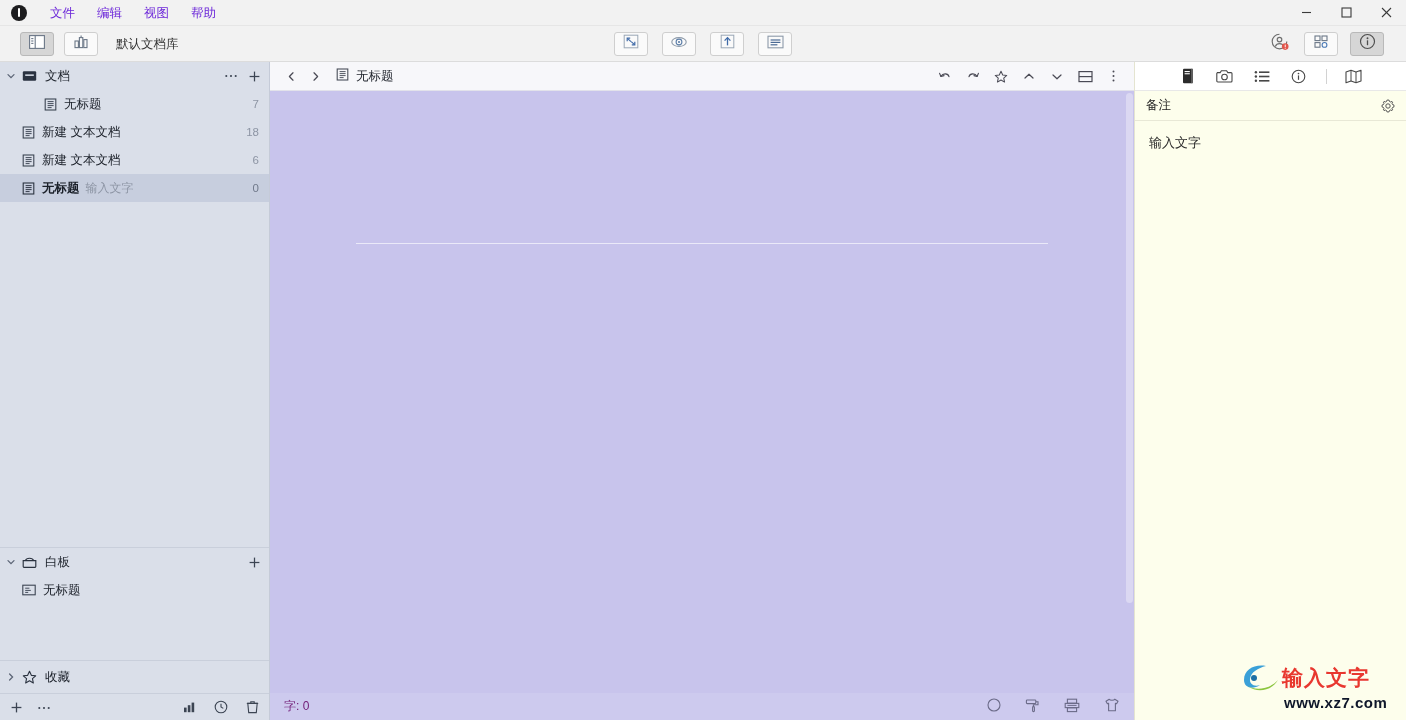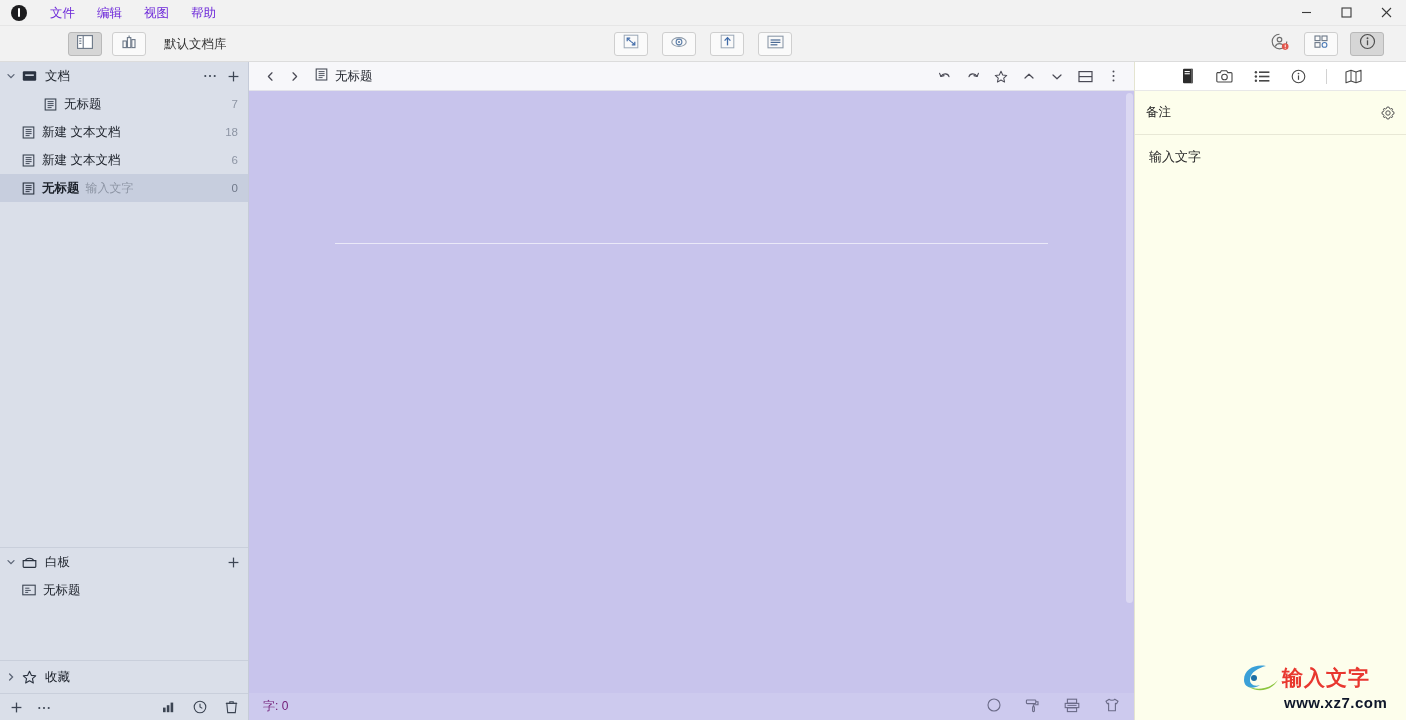--- a/index.html
+++ b/index.html
@@ -31,21 +31,21 @@
   .win-ctrls { margin-left: auto; display: flex; height: 26px; }
   .win-btn {
     width: 40px; height: 26px; display: flex; align-items: center; justify-content: center;
     color: #3a3a3a;
   }
   .win-btn svg { display: block; }
 
   
   .toolbar {
     height: 36px; background: #f2f2f2; display: flex; align-items: center;
-    position: relative; flex: none; border-bottom: 1px solid #dcdcdc; padding-left: 48px;
+    position: relative; flex: none; border-bottom: 1px solid #dcdcdc;
   }
   .tb-left { display: flex; align-items: center; margin-left: 20px; gap: 10px; }
   .tb-center {
     position: absolute; left: 0; right: 0; display: flex; justify-content: center;
     align-items: center; gap: 14px; pointer-events: none;
   }
   .tb-center > * { pointer-events: auto; }
   .tb-right { margin-left: auto; display: flex; align-items: center; gap: 12px; margin-right: 22px; }
   .tbtn {
     width: 34px; height: 24px; border: 1px solid #cfcfcf; border-radius: 3px;
@@ -57,21 +57,21 @@
   .lib-btn {
     font-size: 12.5px; color: #333; padding: 3px 8px; border-radius: 3px;
     line-height: 16px; white-space: nowrap;
   }
 
   
   .body { flex: 1; display: flex; min-height: 0; }
 
   
   .sidebar {
-    width: 249px; background: #dadfe9; display: flex; flex-direction: column;
+    width: 270px; background: #dadfe9; display: flex; flex-direction: column;
     flex: none; border-right: 1px solid #c5cbd8; position: relative;
   }
   .sb-head {
     height: 28px; display: flex; align-items: center; padding-right: 8px;
     font-size: 12.5px; color: #1f2633;
   }
   .caret {
     width: 22px; display: flex; align-items: center; justify-content: center;
     color: #5b6475; flex: none;
   }
@@ -140,21 +140,21 @@
     border-left: 1px solid #e4e4d0; position: relative;
   }
   .rp-tabs {
     height: 29px; display: flex; align-items: center; justify-content: center; gap: 17px;
     background: #ffffff; border-bottom: 1px solid #e8e8e8; flex: none; color: #474747;
   }
   .rp-tabs .divider { width: 1px; height: 15px; background: #d2d2d2; }
   .rp-tab { display: flex; align-items: center; justify-content: center; width: 20px; height: 20px; }
   .rp-tab.active { color: #1b1b1b; }
   .rp-head {
-    height: 44px; flex: none; display: flex; align-items: center; padding: 0 11px;
+    height: 30px; flex: none; display: flex; align-items: center; padding: 0 11px;
     background: #fdfeec; border-bottom: 1px solid #e8e8d6; font-size: 12.5px; color: #222;
   }
   .rp-head .gear { margin-left: auto; color: #555; display: flex; }
   .rp-body { flex: 1; padding: 12px 14px; min-height: 0; }
   .rp-body-text { font-size: 13px; color: #2b2b2b; line-height: 1.5; }
 
   
   .watermark {
     position: absolute; right: 8px; bottom: 4px; width: 160px; height: 56px;
     pointer-events: none; user-select: none;

